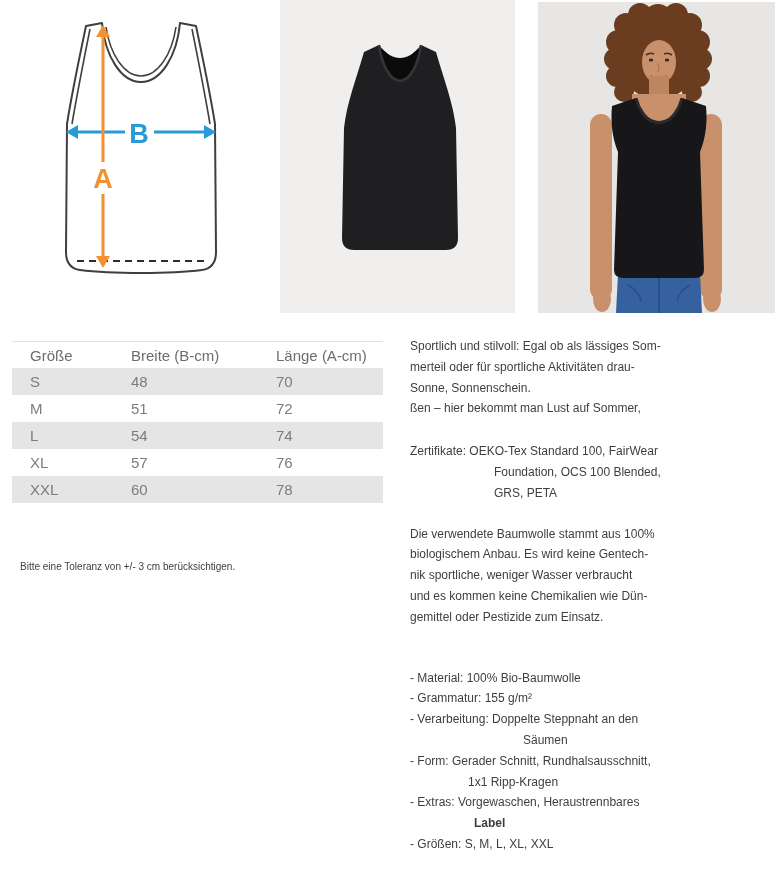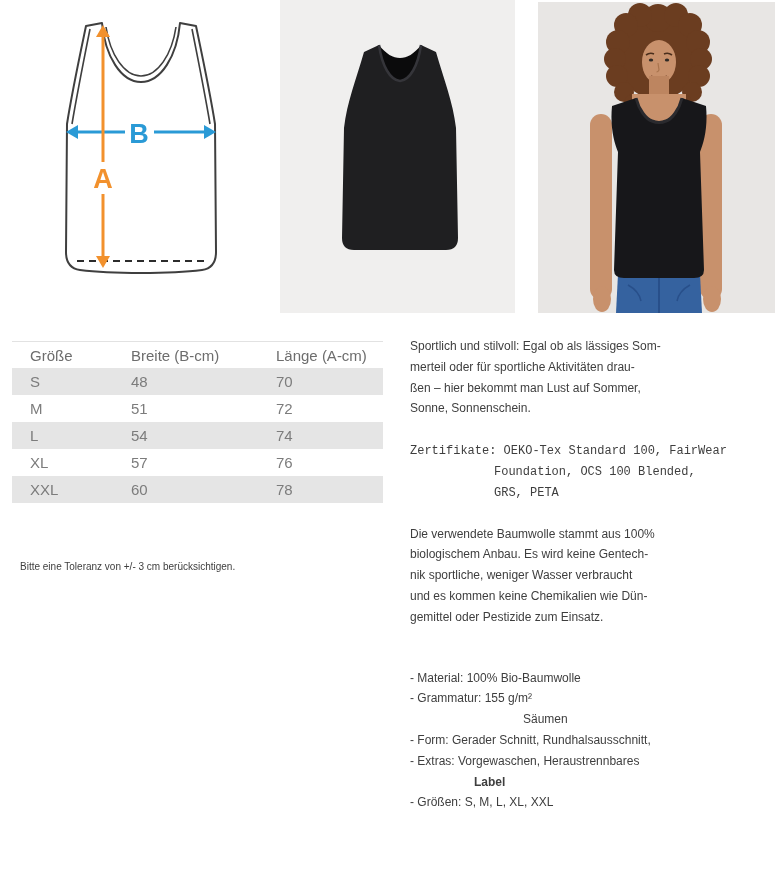--- a/index.html
+++ b/index.html
@@ -19,21 +19,21 @@
   table.size-table td{color:#7c7c7c;height:27px;padding:0;}
   table.size-table th:nth-child(1),table.size-table td:nth-child(1){padding-left:18px;width:101px;}
   table.size-table th:nth-child(2),table.size-table td:nth-child(2){width:145px;}
   table.size-table tbody tr:nth-child(odd){background:#e5e5e5;}
 
   .tolerance{left:20px;top:561px;font-size:10px;color:#3e3e3e;white-space:nowrap;}
 
   
   .desc{left:410px;top:336px;width:360px;font-size:12px;line-height:20.8px;color:#3e3e3e;}
   .dline{white-space:nowrap;}
-  .mt22{margin-top:22px;font-family:Liberation Mono, monospace;} .mt20{margin-top:20px;} .mt32{margin-top:40px;}
+  .mt22{margin-top:22px;} .mt20{margin-top:20px;} .mt32{margin-top:40px;}
   .ind84{padding-left:84px;} .ind113{padding-left:113px;} .ind58{padding-left:58px;} .ind64{padding-left:64px;font-weight:bold;}
 </style>
 </head>
 <body>
 
 <div class="canvas">
 
   <svg class="abs diagram" viewBox="0 0 222 290">
 
     <path d="M 51 14 C 46 38, 37 80, 32 112 L 31 240 Q 31 256, 45 258 C 76 262, 136 262, 167 258
@@ -164,39 +164,41 @@
       </tr>
     </tbody>
   </table>
 
   <div class="abs tolerance">Bitte eine Toleranz von +/- 3 cm berücksichtigen.</div>
 
   <div class="abs desc">
     <div>
       <div class="dline">Sportlich und stilvoll: Egal ob als lässiges Som-</div>
       <div class="dline">merteil oder für sportliche Aktivitäten drau-</div>
+      <div class="dline">Sonne, Sonnenschein.</div>
       <div class="dline">ßen – hier bekommt man Lust auf Sommer,</div>
-      <div class="dline">Sonne, Sonnenschein.</div>
     </div>
     <div class="mt22">
       <div class="dline">Zertifikate: OEKO-Tex Standard 100, FairWear</div>
       <div class="dline ind84">Foundation, OCS 100 Blended,</div>
       <div class="dline ind84">GRS, PETA</div>
     </div>
     <div class="mt20">
       <div class="dline">Die verwendete Baumwolle stammt aus 100%</div>
       <div class="dline">biologischem Anbau. Es wird keine Gentech-</div>
       <div class="dline">nik sportliche, weniger Wasser verbraucht</div>
       <div class="dline">und es kommen keine Chemikalien wie Dün-</div>
       <div class="dline">gemittel oder Pestizide zum Einsatz.</div>
     </div>
     <div class="mt32">
       <div class="dline">- Material: 100% Bio-Baumwolle</div>
       <div class="dline">- Grammatur: 155 g/m²</div>
+      <div class="dline">- Verarbeitung: Doppelte Steppnaht an den</div>
       <div class="dline ind113">Säumen</div>
       <div class="dline">- Form: Gerader Schnitt, Rundhalsausschnitt,</div>
+      <div class="dline ind58">1x1 Ripp-Kragen</div>
       <div class="dline">- Extras: Vorgewaschen, Heraustrennbares</div>
       <div class="dline ind64">Label</div>
       <div class="dline">- Größen: S, M, L, XL, XXL</div>
     </div>
   </div>
 
 </div>
 
 </body></html>

